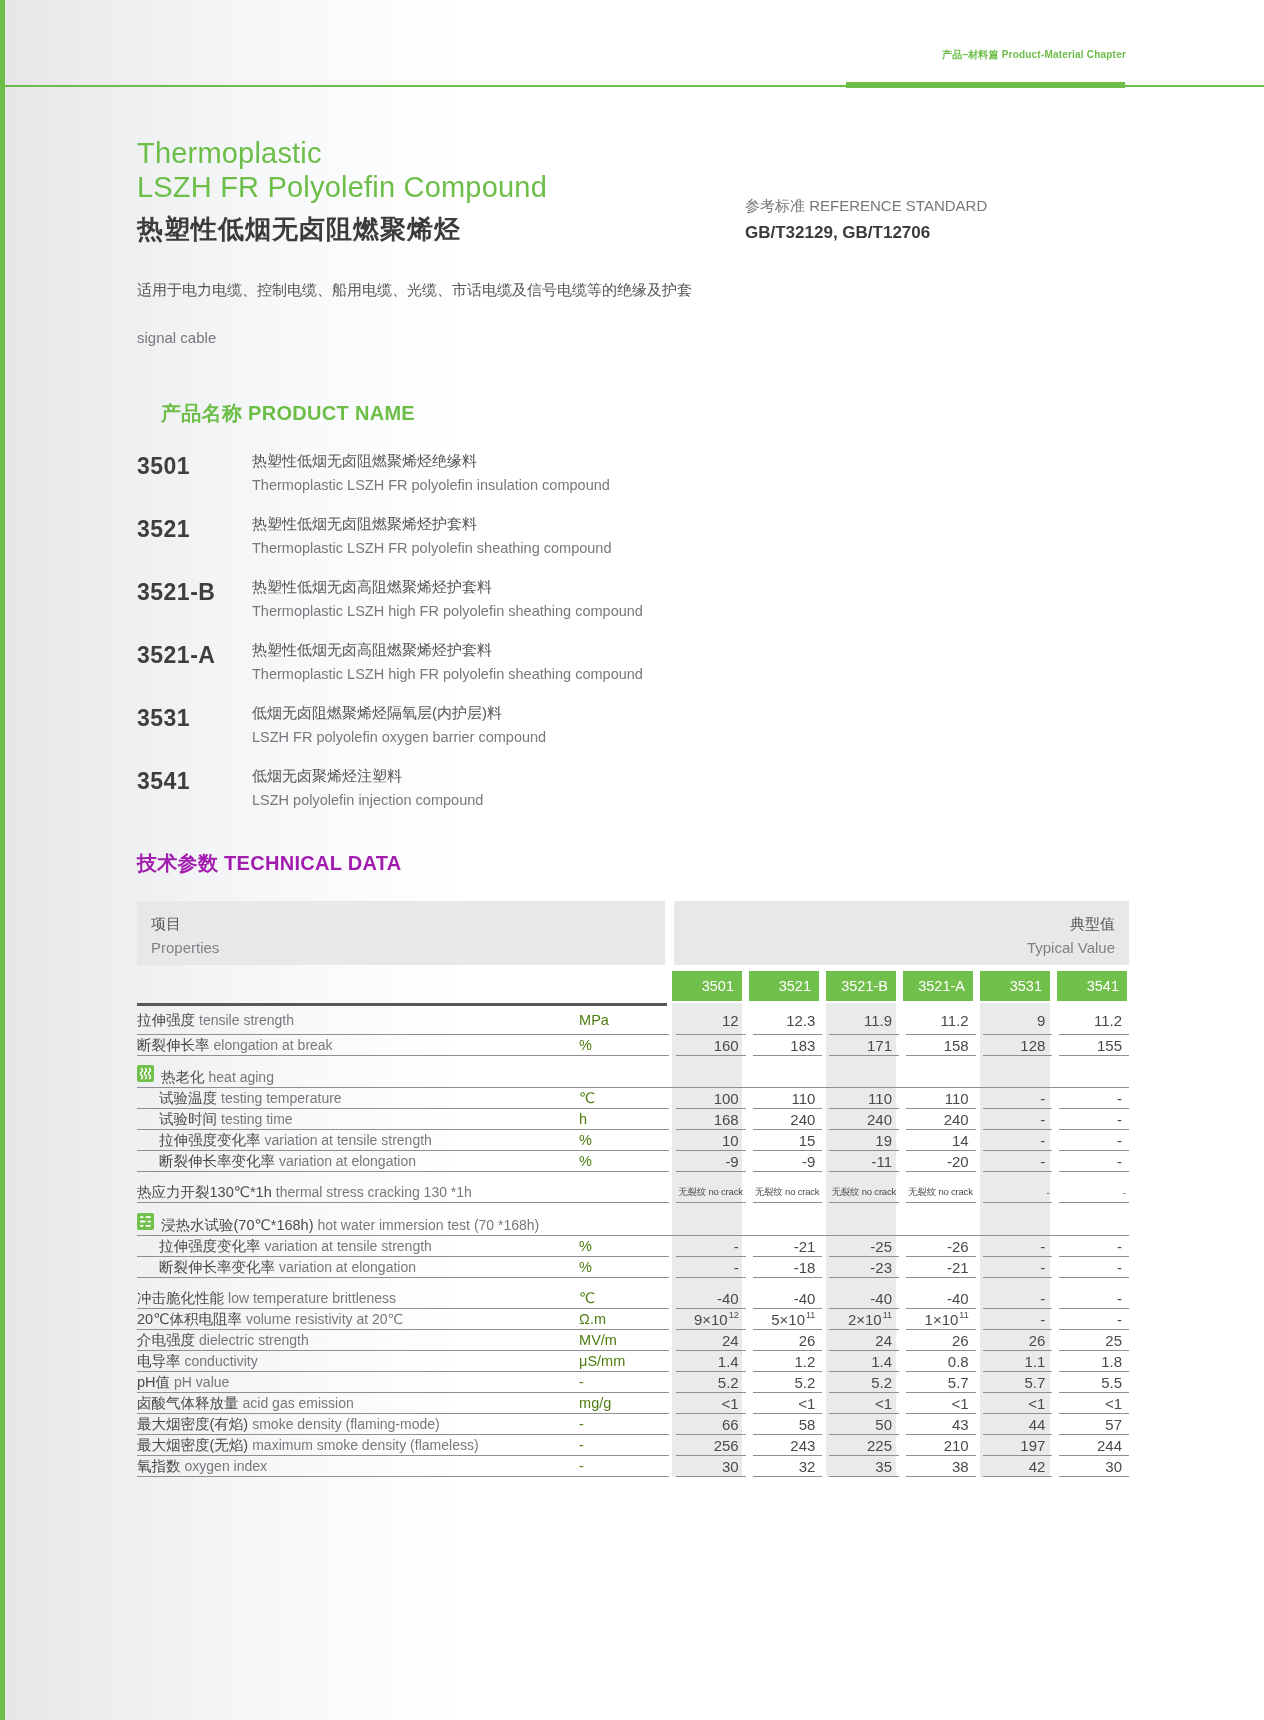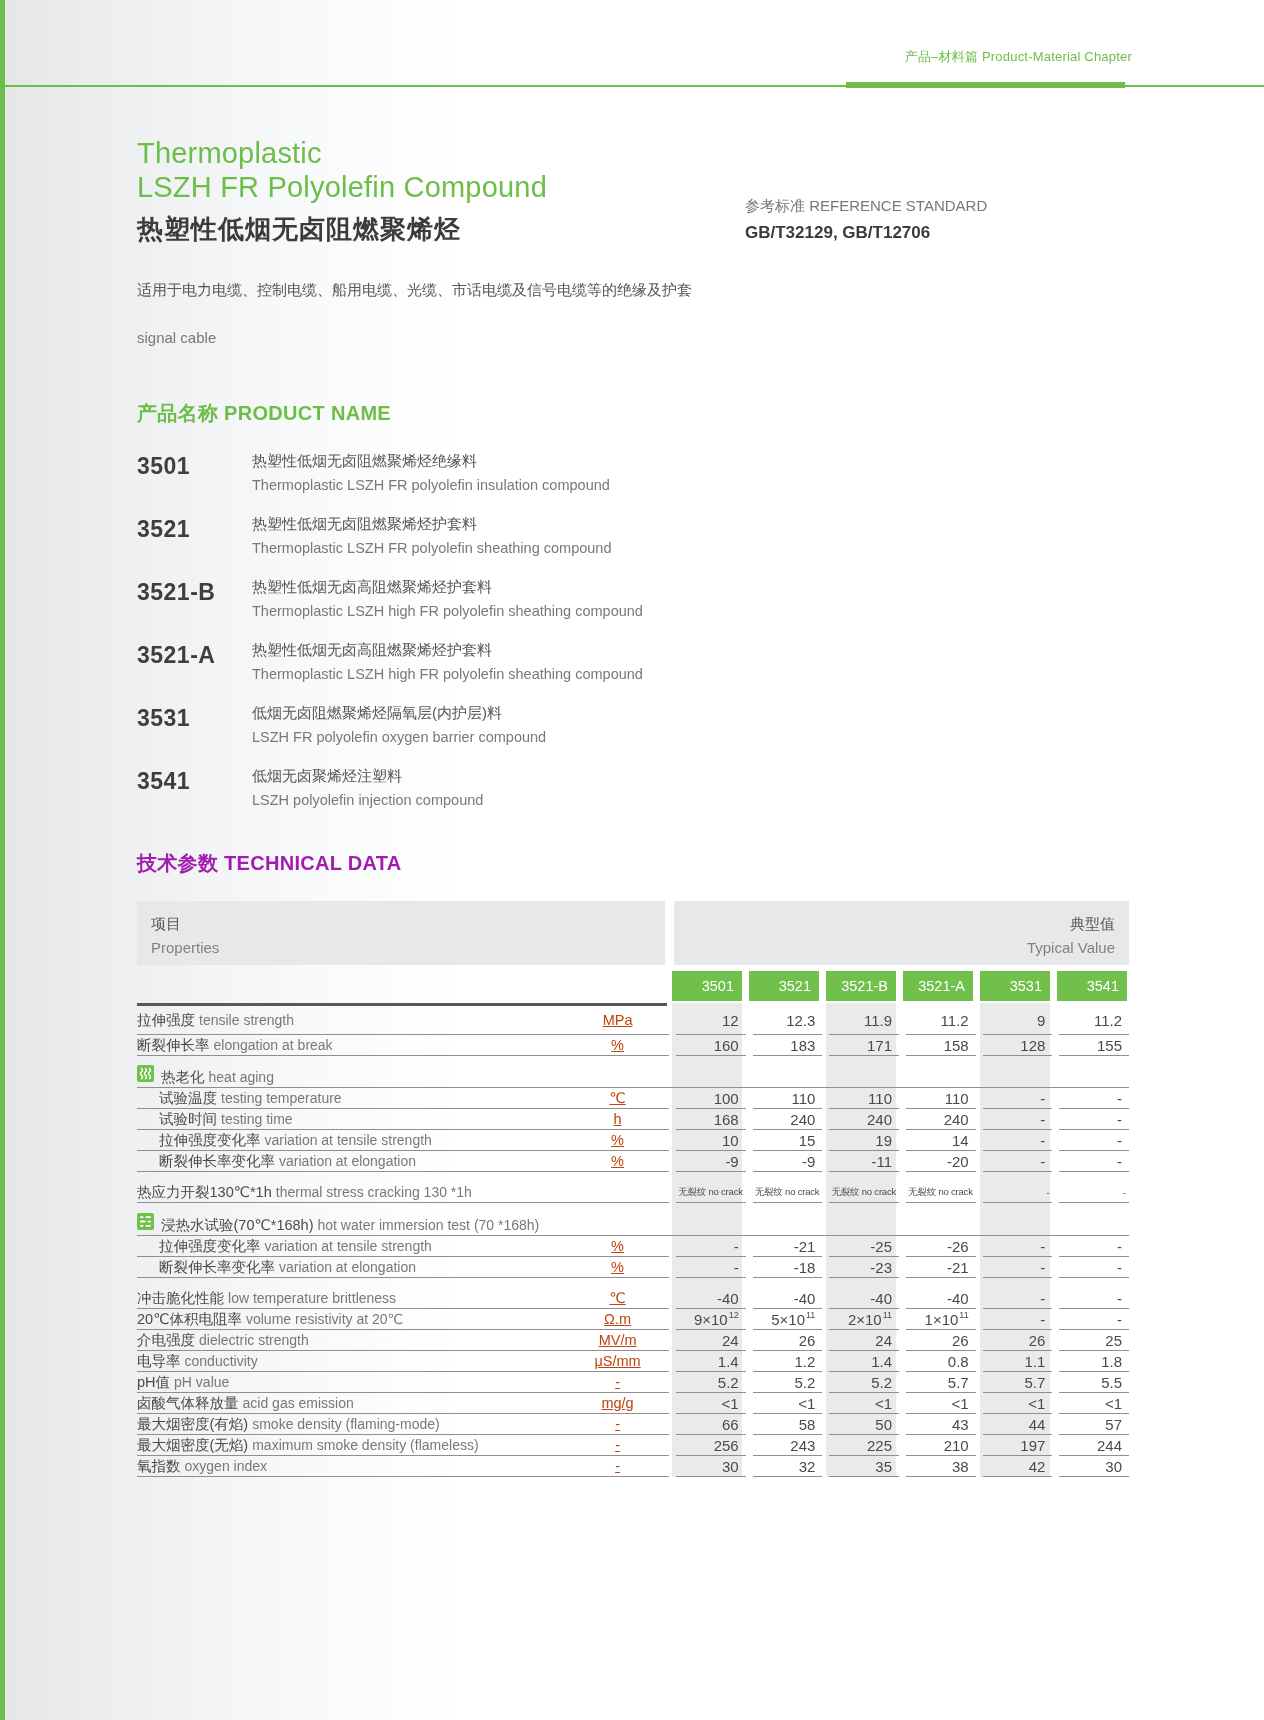--- a/index.html
+++ b/index.html
@@ -8,21 +8,21 @@
     font-family:"Liberation Sans","DejaVu Sans",sans-serif;
     background:#ffffff;
   }
   .page-gradient{
     position:absolute;inset:0;
     background:linear-gradient(90deg,#e4e6e8 0px,#eef0f1 140px,#f8f9fa 300px,#ffffff 460px);
     z-index:0;
   }
   .left-bar{position:absolute;left:0;top:0;width:5px;height:1720px;z-index:3;}
   .top-line{position:absolute;left:0;top:85px;height:2px;width:1264px;z-index:2;}
-  .chapter{position:absolute;top:48px;right:132px;font-size:13px;letter-spacing:.2px;z-index:2;}
+  .chapter{position:absolute;top:48px;right:138px;font-size:10px;letter-spacing:.2px;z-index:2;font-weight:bold;}
   .chapter-underline{position:absolute;top:82px;left:846px;width:279px;height:6px;z-index:3;}
 
   .title-block{position:absolute;left:137px;top:136px;z-index:2;}
   .title-en{font-size:29px;line-height:34px;font-weight:400;letter-spacing:.2px;}
   .title-zh{margin-top:8px;font-size:26px;font-weight:700;color:#3b3b3d;letter-spacing:1px;}
 
   .ref-block{position:absolute;left:745px;top:197px;z-index:2;}
   .ref-label{font-size:15px;color:#77787b;}
   .ref-value{margin-top:7px;font-size:17px;font-weight:700;color:#3b3b3d;}
 
@@ -54,21 +54,21 @@
   .tbody{position:relative;margin-top:2px;}
   .stripe{position:absolute;top:0;bottom:0;width:70px;background:#e9eaea;z-index:0;}
   .header-rule{position:relative;z-index:1;width:530px;height:3px;background:#58585a;}
 
   .trow{position:relative;z-index:1;display:flex;align-items:stretch;}
   .trow .lab-unit{width:535px;display:flex;align-items:center;border-bottom:1px solid #8f8f91;box-sizing:border-box;}
   .trow .lab{flex:1;white-space:nowrap;overflow:hidden;}
   .trow.indent .lab{padding-left:22px;}
   .lab .zh{font-size:14.5px;color:#4a4a4d;}
   .lab .en{font-size:14px;color:#77787b;}
-  .trow .unit{width:90px;text-align:center;padding-right:13px;font-size:14.5px;color:#c2410c;box-sizing:border-box;text-decoration:underline;}
+  .trow .unit{width:90px;text-align:left;padding-right:13px;font-size:14.5px;color:#4d7c0f;box-sizing:border-box;}
   .trow .v{width:70px;margin-left:7px;box-sizing:border-box;display:flex;align-items:center;justify-content:flex-end;
     padding-right:7px;font-size:15px;color:#4a4a4d;border-bottom:1px solid #8f8f91;}
   .trow .v sup{font-size:9px;line-height:0;margin-left:1px;transform:translateY(-4px);}
   .trow{height:21px;}
   .trow.first{height:29px;}
   .trow.group{height:24px;margin-top:8px;}
   .trow.spaced{margin-top:10px;}
   .trow.gap-below{margin-bottom:9px;}
   .trow.small .v{font-size:9.5px;padding-right:3px;letter-spacing:-.2px;}
   .trow.group .lab-unit{width:992px;}
@@ -97,21 +97,21 @@
   <div class="ref-value">GB/T32129, GB/T12706</div>
 </div>
 
 <div class="desc-block">
   <div class="desc-zh">适用于电力电缆、控制电缆、船用电缆、光缆、市话电缆及信号电缆等的绝缘及护套</div>
   <div class="desc-en"><br>
   <span>signal cable</span></div>
 </div>
 
 <div class="products-section">
-  <div class="section-heading" style="color: rgb(108, 190, 72);">产品名称 PRODUCT NAME</div>
+  <div class="section-heading" style="color: rgb(108, 190, 72); margin-left: 24px;">产品名称 PRODUCT NAME</div>
   <div class="product-list">
       <div class="product-row">
         <div class="product-code">3501</div>
         <div>
           <div class="product-zh">热塑性低烟无卤阻燃聚烯烃绝缘料</div>
           <div class="product-en">Thermoplastic LSZH FR polyolefin insulation compound</div>
         </div>
       </div>
       <div class="product-row">
         <div class="product-code">3521</div>

